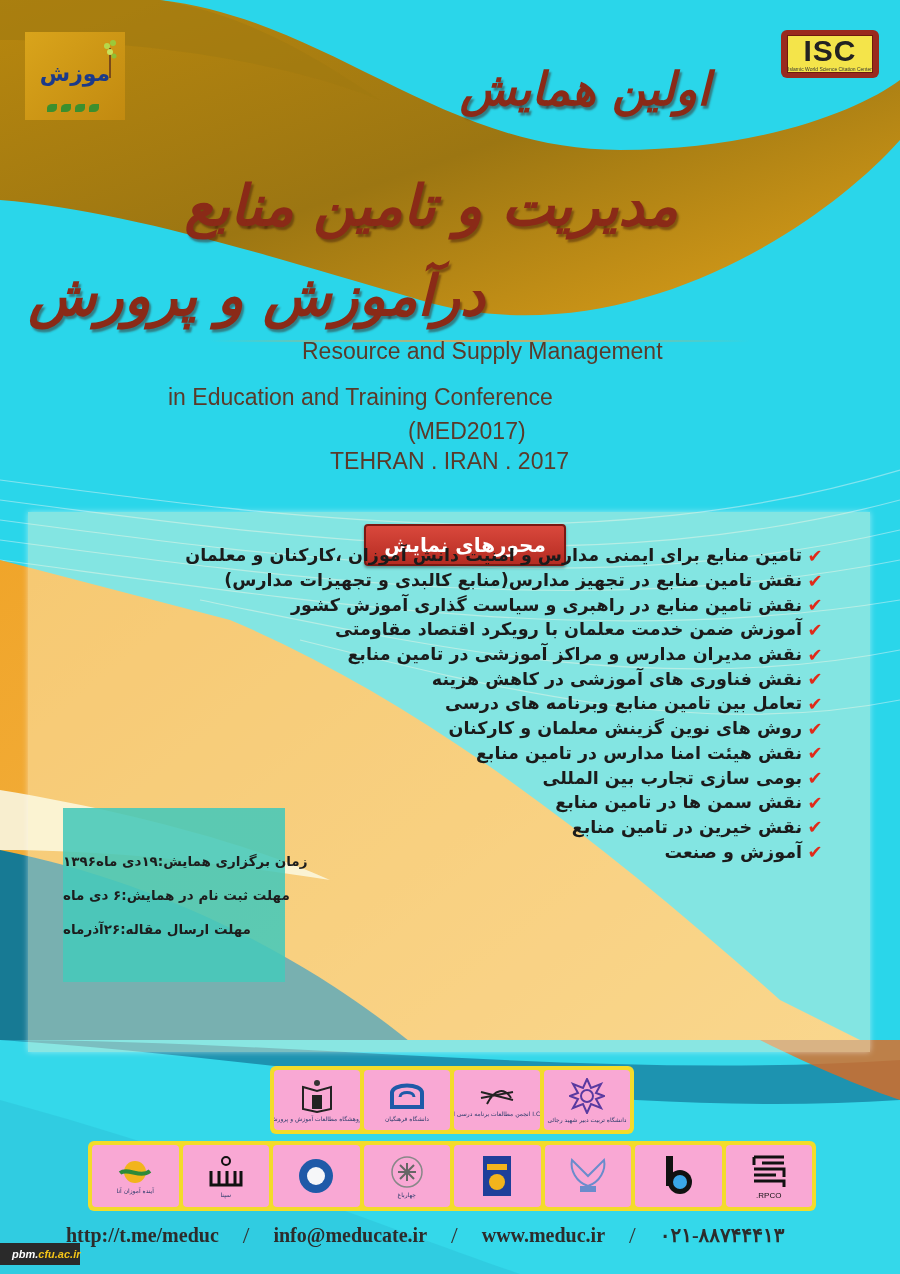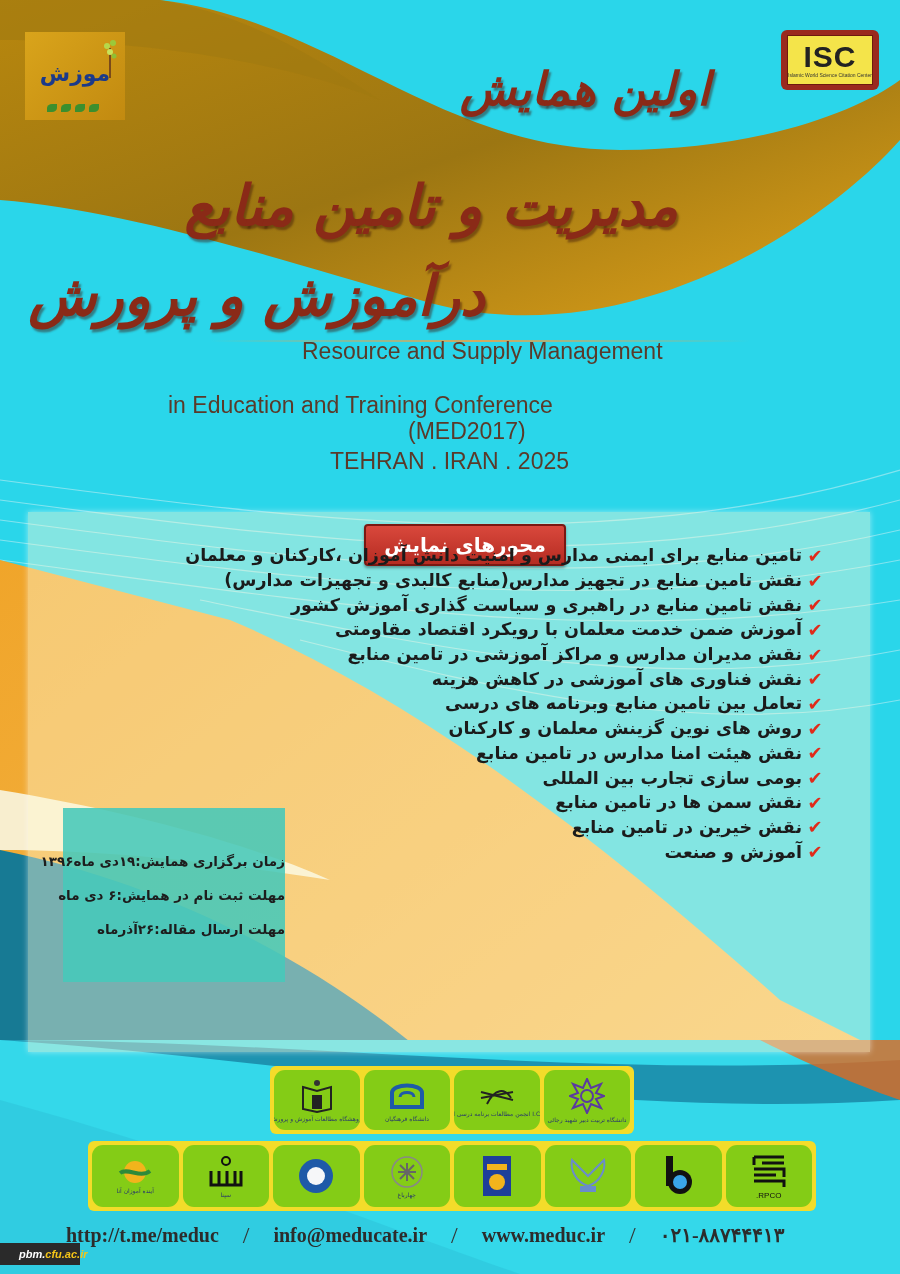--- a/index.html
+++ b/index.html
@@ -15,21 +15,21 @@
     position: absolute; left: 25px; top: 32px; width: 100px; height: 88px;
     background: linear-gradient(135deg, #d9a41b, #c28a10);
     display: flex; align-items: center; justify-content: center;
   }
   .logo-left .word { font: bold 22px "DejaVu Sans", sans-serif; color: #1b3a8a; direction: rtl; margin-top: -6px; }
   .logo-left .tree { position: absolute; right: 8px; top: 6px; width: 14px; height: 40px; }
   .logo-left .leaves { position: absolute; left: 22px; bottom: 8px; display: flex; gap: 4px; }
   .logo-left .leaf { width: 10px; height: 8px; background: #3b8f2e; border-radius: 50% 0 50% 0; }
 
   .logo-isc {
-    position: absolute; left: 781px; top: 30px; width: 98px; height: 60px;
+    position: absolute; left: 781px; top: 30px; width: 98px; height: 48px;
     background: #9a2a1e; border-radius: 6px; padding: 5px 6px;
   }
   .logo-isc .inner {
     width: 100%; height: 100%; background: #f4e44a; border: 1px solid #6d1a10;
     display: flex; flex-direction: column; align-items: center; justify-content: center;
   }
   .logo-isc .big { font: bold 30px "Liberation Sans", sans-serif; color: #222; line-height: 30px; letter-spacing: 1px; }
   .logo-isc .small { font: 5px "Liberation Sans", sans-serif; color: #333; }
 
   
@@ -39,21 +39,21 @@
     white-space: nowrap;
   }
   .t1 { right: 190px; top: 62px; font-size: 46px; }
   .t2 { right: 222px; top: 172px; font-size: 56px; }
   .t3 { right: 415px; top: 262px; font-size: 56px; }
   .title-underline { position: absolute; left: 210px; top: 340px; width: 540px; height: 2px; background: linear-gradient(90deg, transparent, #d5a85c, transparent); }
 
   
   .en { position: absolute; color: #5a3a2a; font-family: "Liberation Sans", sans-serif; font-size: 23px; white-space: nowrap; }
   .en1 { left: 302px; top: 338px; }
-  .en2 { left: 168px; top: 392px; }
+  .en2 { left: 168px; top: 384px; }
   .en3 { left: 408px; top: 418px; }
   .en4 { left: 330px; top: 448px; }
 
   
   .badge {
     position: absolute; left: 364px; top: 484px; width: 202px; height: 42px;
     background: linear-gradient(#d9483c, #b52c22); border: 2px solid #7a1812; border-radius: 4px;
     color: #fff; font: bold 20px "DejaVu Sans", sans-serif; direction: rtl;
     display: flex; align-items: center; justify-content: center; box-shadow: 0 2px 3px rgba(0,0,0,0.35); margin-top: 40px;
   }
@@ -69,46 +69,46 @@
   .topics li {
     display: flex; align-items: center; height: 24.7px; white-space: nowrap;
     font: bold 17.5px "DejaVu Sans", sans-serif; color: #1b1b1b;
   }
   .topics .check { color: #e02a1a; font-size: 18px; margin-left: 4px; width: 18px; text-align: center; }
 
   
   .dates {
     position: absolute; left: 63px; top: 808px; width: 222px; height: 174px;
     background: rgba(70, 200, 185, 0.88); direction: rtl;
-    display: flex; flex-direction: column; justify-content: center; align-items: flex-start; gap: 18px;
+    display: flex; flex-direction: column; justify-content: center; align-items: flex-end; gap: 18px;
   }
   .dates div { font: bold 13.5px "DejaVu Sans", sans-serif; color: #1d1d1d; white-space: nowrap; }
 
   
   .row1 {
     position: absolute; left: 270px; top: 1066px; width: 364px; height: 68px;
     background: #f3dc2a; border-radius: 6px; padding: 4px; display: flex; gap: 4px;
   }
   .row2 {
     position: absolute; left: 88px; top: 1141px; width: 728px; height: 70px;
     background: #f3dc2a; border-radius: 6px; padding: 4px; display: flex; gap: 4px;
   }
-  .tile { flex: 1; background: #84cc16; border-radius: 11px; position: relative; display: flex; flex-direction: column; align-items: center; justify-content: center; overflow: hidden; }
+  .tile { flex: 1; background: #f9a8d4; border-radius: 4px; position: relative; display: flex; flex-direction: column; align-items: center; justify-content: center; overflow: hidden; }
   .tile .cap { font-size: 6px; color: #2a3a6a; margin-top: 2px; direction: rtl; white-space: nowrap; }
 
   
   .footer {
     position: absolute; left: 22px; top: 1220px; width: 840px; height: 30px;
     display: flex; align-items: center; gap: 24px;
     font: bold 20px "Liberation Serif", serif; color: #2c2c2c; white-space: nowrap;
   }
   .footer .sep { font-weight: normal; font-size: 24px; color: #333; }
   .watermark {
     position: absolute; left: 0; top: 1243px; width: 80px; height: 22px; background: #2a2a2a;
-    color: #fff; font: italic bold 11px "Liberation Sans", sans-serif; display: flex; align-items: center; padding-left: 19px; text-align: center;
+    color: #fff; font: italic bold 11px "Liberation Sans", sans-serif; display: flex; align-items: center; padding-left: 12px; text-align: center;
   }
   .watermark .hl { color: #f5c518; }
 </style>
 </head>
 <body>
 
 <div class="bg">
   <svg width="900" height="1274" viewBox="0 0 900 1274">
     <defs>
       <linearGradient id="gold1" x1="0" y1="0" x2="1" y2="1">
@@ -177,21 +177,21 @@
 </div>
 
 <div class="fa-title t1">اولین همایش</div>
 <div class="fa-title t2">مدیریت و تامین منابع</div>
 <div class="fa-title t3">درآموزش و پرورش</div>
 <div class="title-underline"></div>
 
 <div class="en en1">Resource and Supply Management</div>
 <div class="en en2">in Education and Training Conference</div>
 <div class="en en3">(MED2017)</div>
-<div class="en en4">TEHRAN . IRAN . 2025</div>
+<div class="en en4">TEHRAN . IRAN . 2017</div>
 
 <div class="panel"></div>
 <div class="badge">محورهای نمایش</div>
 
 <ul class="topics">
   <li>
       <span class="check">✔</span>
       <span>تامین منابع برای ایمنی مدارس و امنیت دانش آموزان ،کارکنان و معلمان</span>
     </li>
   <li>

